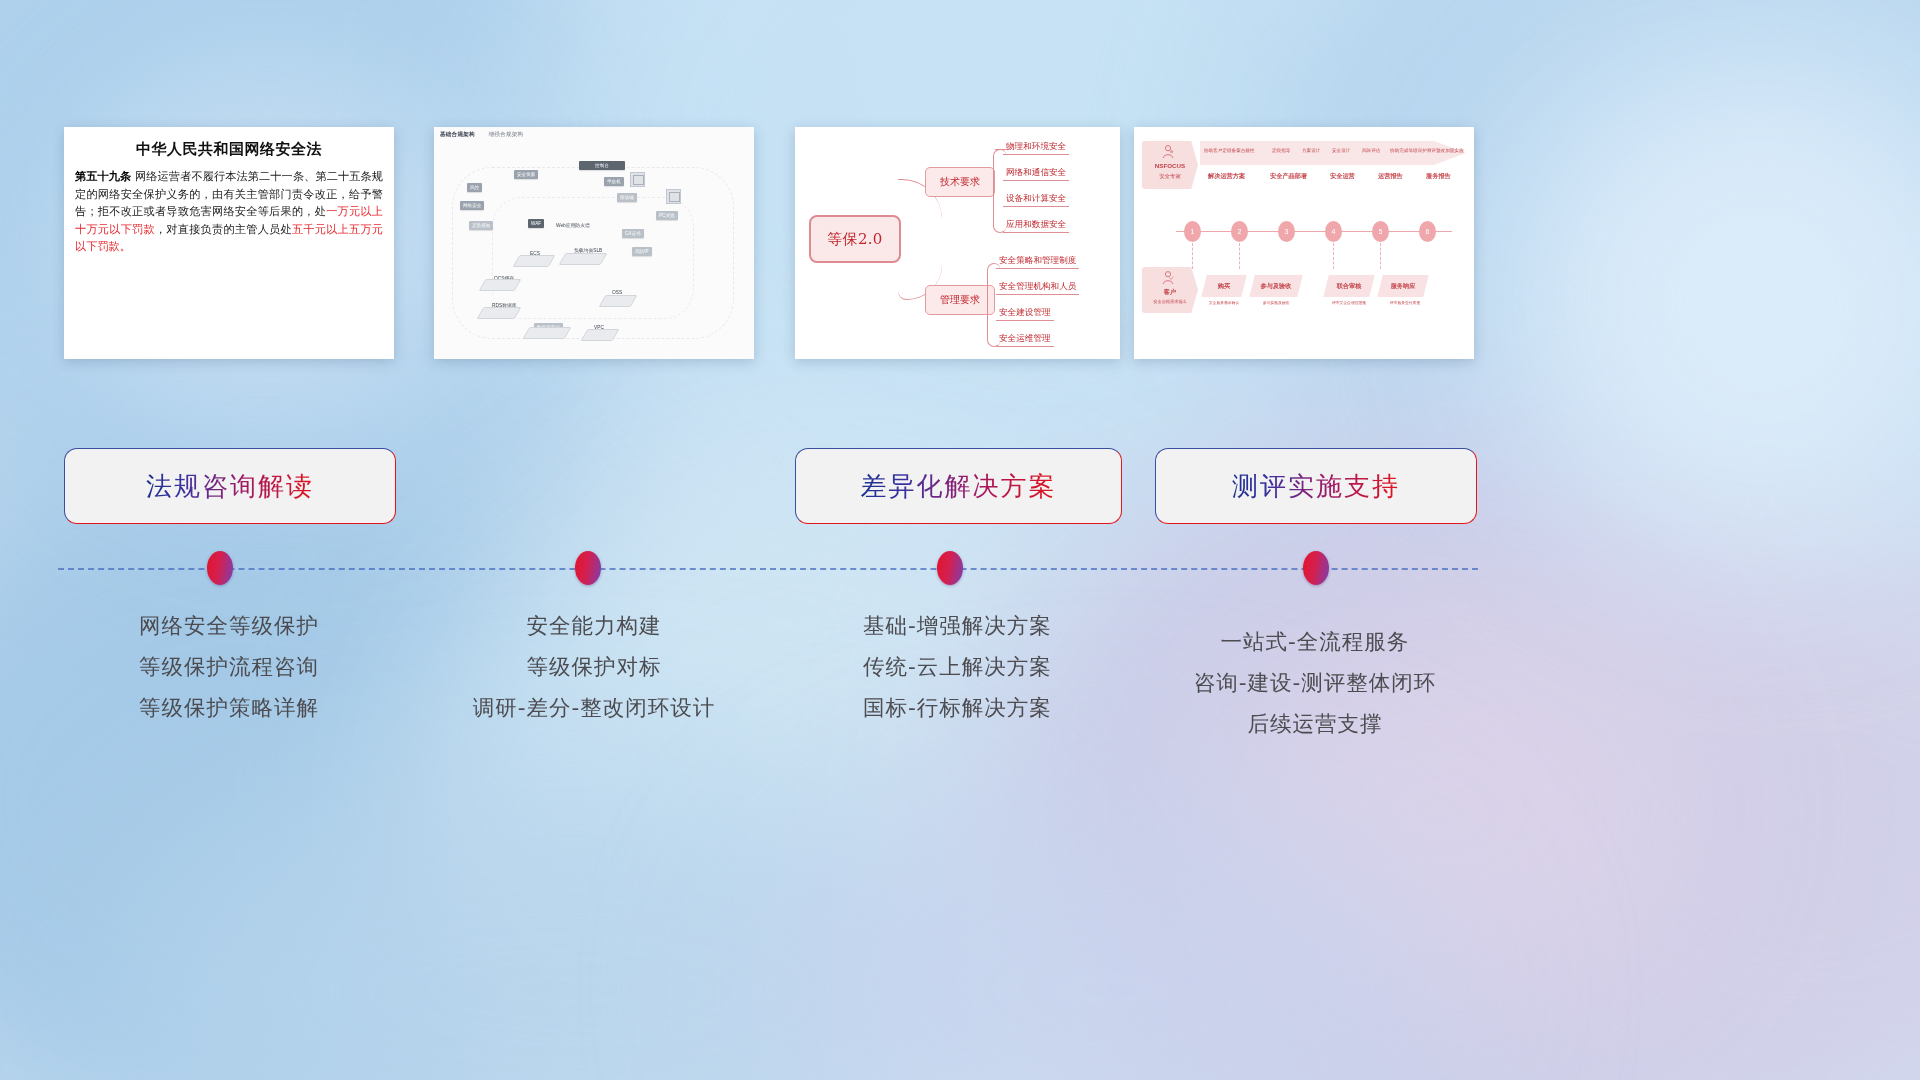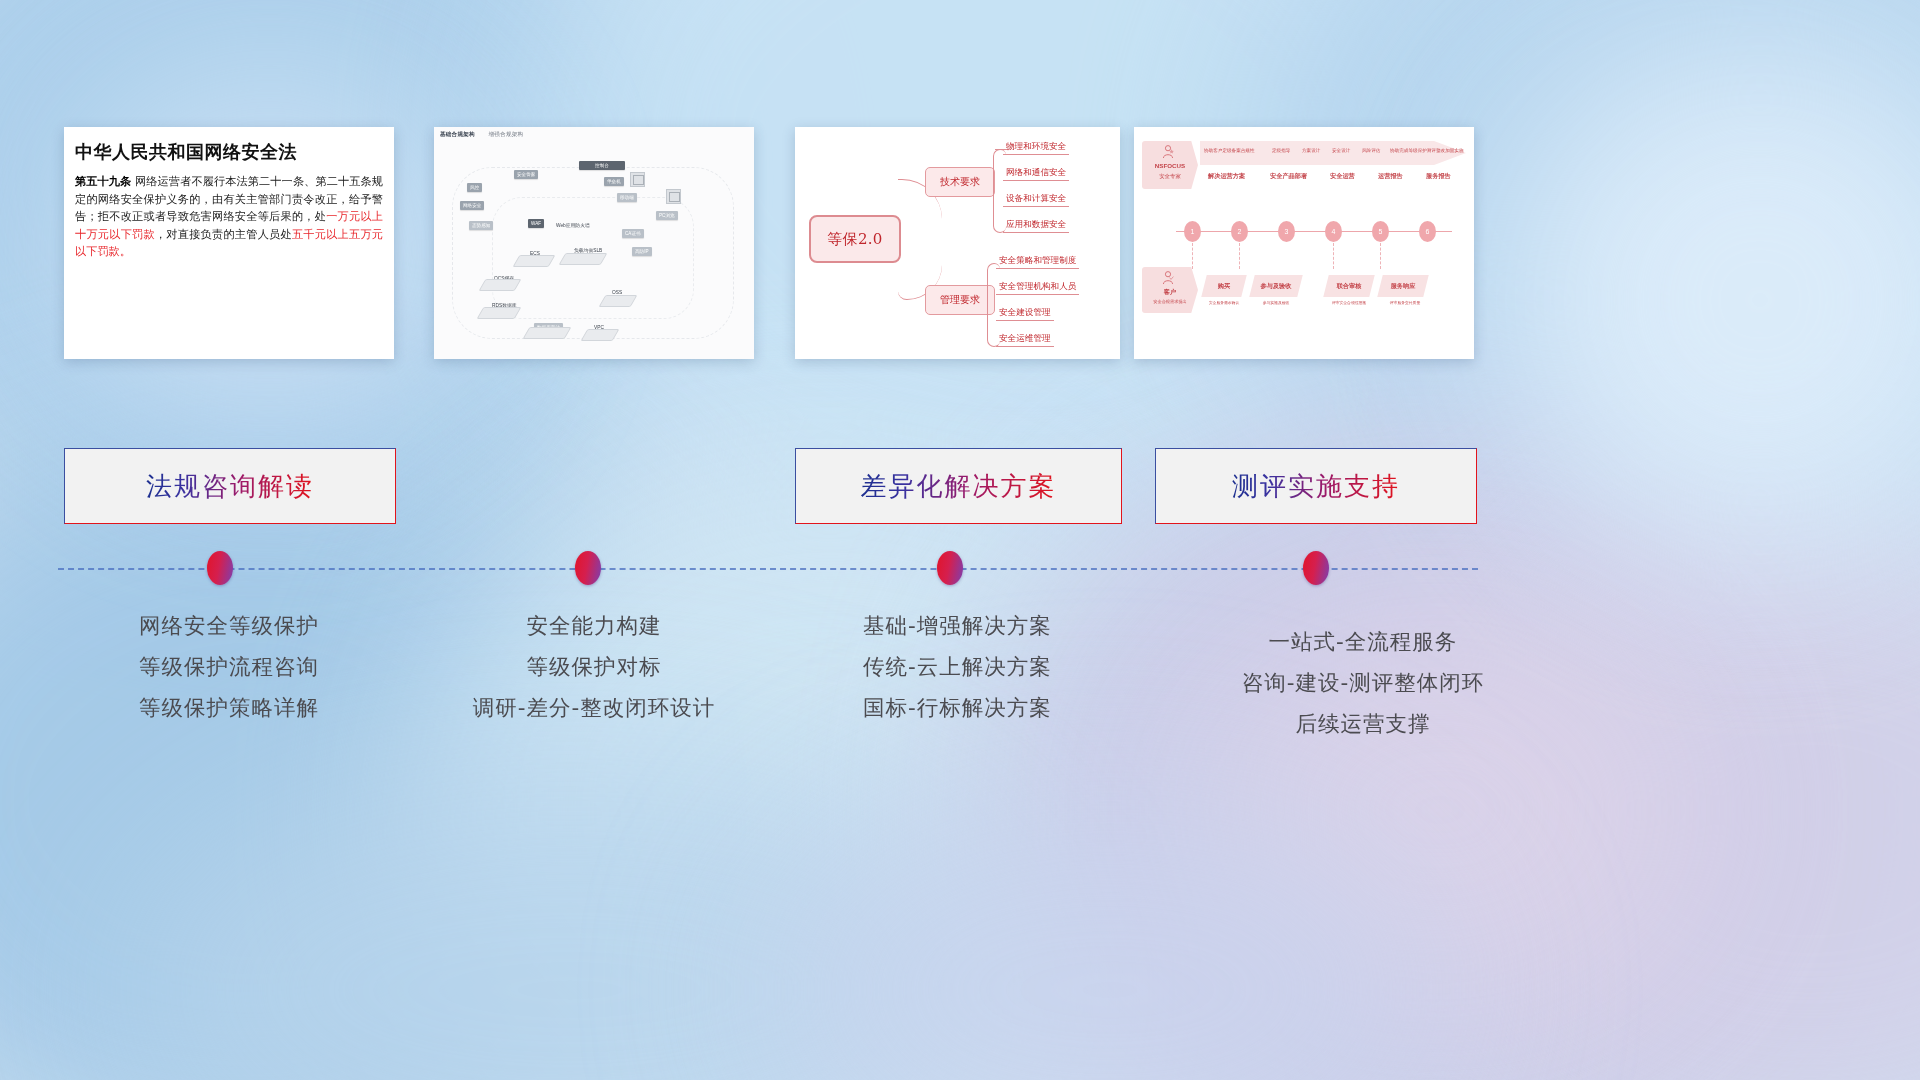--- a/index.html
+++ b/index.html
@@ -31,21 +31,21 @@
   .cards{position:absolute;left:0;top:127px;width:1920px;height:235px;}
   .card{position:absolute;top:0;height:232px;background:#fff;
         box-shadow:0 3px 12px rgba(40,70,110,.22);overflow:hidden;}
   #card1{left:64px;width:330px;}
   #card2{left:434px;width:320px;}
   #card3{left:795px;width:325px;}
   #card4{left:1134px;width:340px;}
 
   
   .law{padding:10px 11px 0 11px;box-sizing:border-box;height:100%;}
-  .law-title{font-weight:bold;font-size:18px;color:#111;
+  .law-title{text-align:center;font-weight:bold;font-size:15px;color:#111;
              letter-spacing:.5px;margin:3px 0 9px 0;
              font-family:"DejaVu Sans","Liberation Sans",sans-serif;}
   .law p{margin:0 0 5px 0;font-size:11.2px;line-height:17.6px;color:#1b1b1b;text-align:justify;
          font-family:"DejaVu Sans","Liberation Sans",sans-serif;}
   .law b{font-weight:bold;color:#000;}
   .law .hl{color:#e8262b;}
 
   
   .arch{position:relative;width:100%;height:100%;background:#fbfbfc;}
   .arch .tabs{position:absolute;left:6px;top:4px;font-size:5.6px;color:#6f7680;letter-spacing:.2px;}
@@ -95,21 +95,21 @@
   .nsf .line{position:absolute;height:1.4px;background:#eda6ab;}
   .nsf .dash{position:absolute;width:0;border-left:0.8px dashed #eeb3b7;}
   .nsf .para{position:absolute;background:#f8e2e3;
              transform:skewX(-14deg);}
 
   
   .labels{position:absolute;left:0;top:448px;width:1920px;height:75px;}
   .lblbox{position:absolute;top:0;height:74px;background:#f2f2f2;
           border-top:1.6px solid #3b4fa0;border-left:1.6px solid #3b4fa0;
           border-bottom:1.6px solid #e2141c;border-right:1.6px solid #e2141c;
-          display:flex;align-items:center;justify-content:center;}
+          display:flex;align-items:center;justify-content:center;border-radius:13px;}
   .lbltext{font-size:26px;letter-spacing:2px;font-weight:500;
            background:linear-gradient(90deg,#1c2f8f 0%,#3a32a0 22%,#9b1a6a 55%,#e2141c 100%);
            -webkit-background-clip:text;background-clip:text;
            -webkit-text-fill-color:transparent;color:transparent;
            font-family:"DejaVu Sans","Liberation Sans",sans-serif;}
   #lbl1{left:64px;width:330px;}
   #lbl2{left:434px;width:320px;}
   #lbl3{left:795px;width:325px;}
   #lbl4{left:1155px;width:320px;}
 
@@ -122,21 +122,21 @@
   #dot1{left:207px;} #dot2{left:575px;} #dot3{left:937px;} #dot4{left:1303px;}
 
   
   .cols{position:absolute;left:0;top:605px;width:1920px;}
   .col{position:absolute;top:0;text-align:center;color:#4b4b50;
        font-size:21.5px;line-height:41px;letter-spacing:1px;
        font-family:"DejaVu Sans","Liberation Sans",sans-serif;}
   #col1{left:64px;width:330px;}
   #col2{left:434px;width:320px;}
   #col3{left:795px;width:325px;}
-  #col4{left:1203px;width:320px;top:16px;text-align:center;}
+  #col4{left:1155px;width:320px;top:16px;text-align:center;}
   .col div{white-space:nowrap;}
 </style>
 </head>
 <body>
 
 <div id="bg">
   <div class="blob b1"></div>
     <div class="blob b2"></div>
     <div class="blob b3"></div>
   <div class="blob b4"></div>

